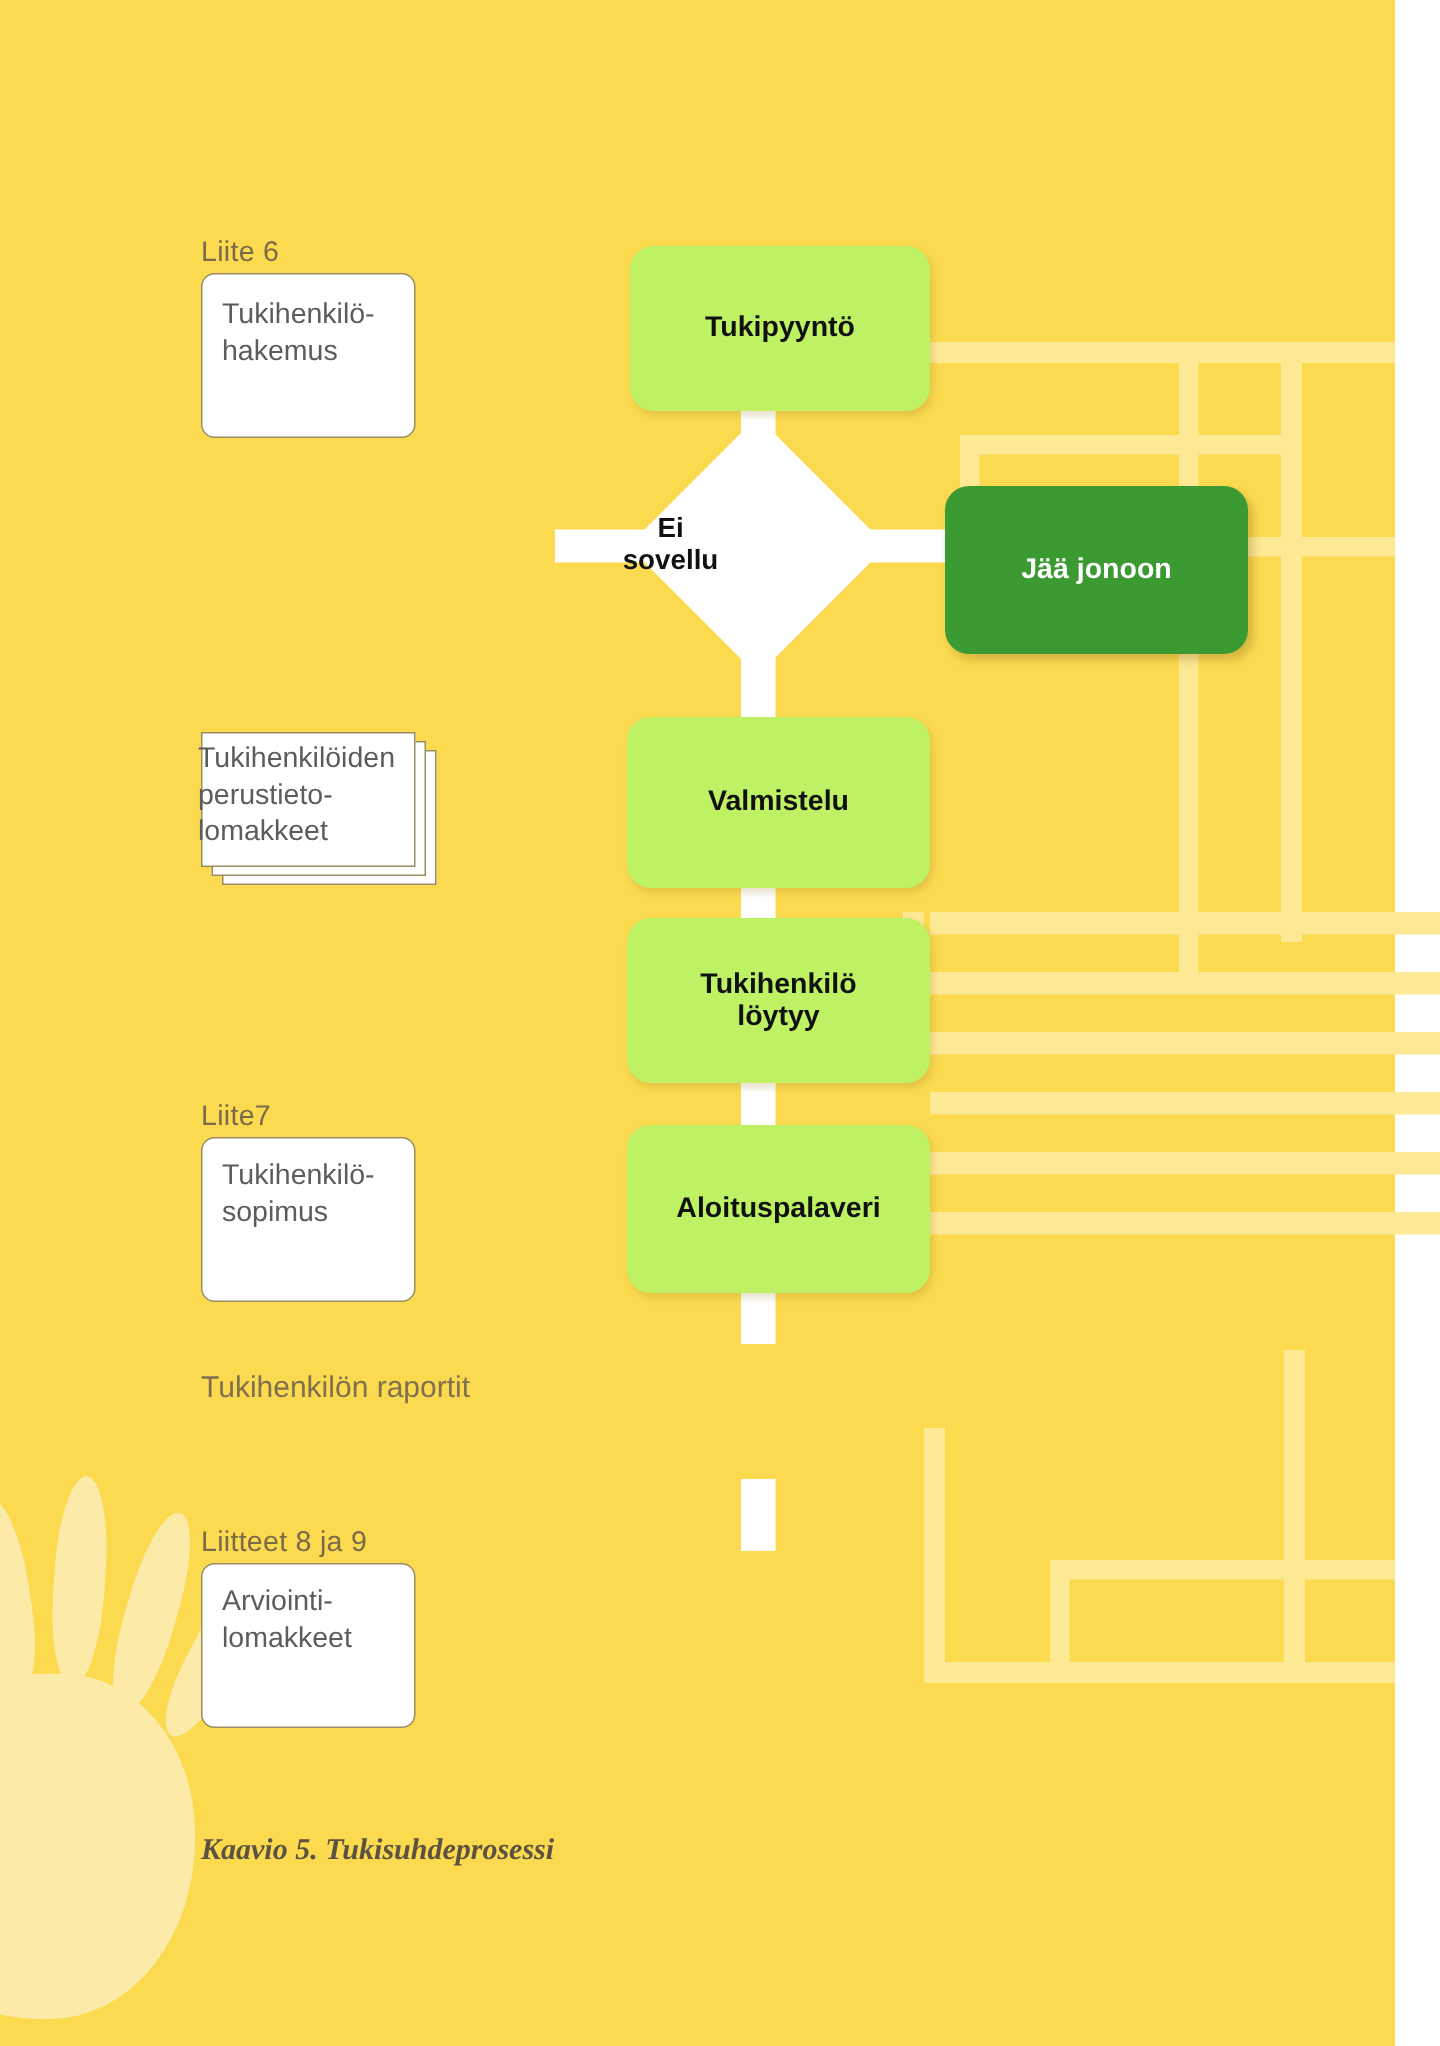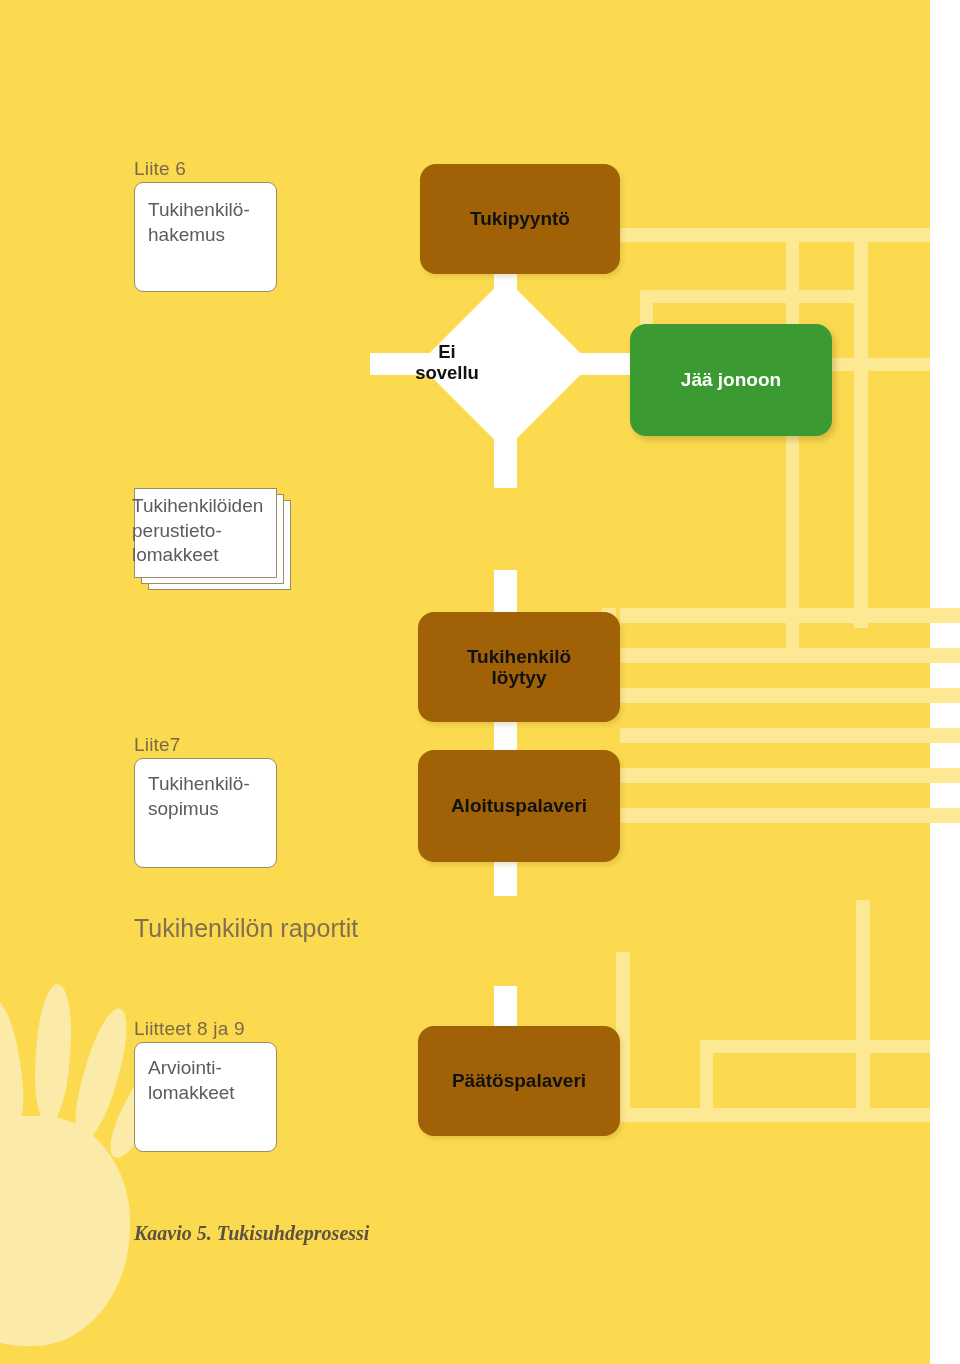--- a/index.html
+++ b/index.html
@@ -18,21 +18,21 @@
   
   .circ{ position:absolute; background:#FDE894; }
 
   
   #hand{ position:absolute; left:-60px; top:980px; width:230px; height:390px; }
   .finger{ position:absolute; background:#FCEBA8; border-radius:50% / 45%; }
   .palm{ position:absolute; background:#FCEBA8; }
 
   
   .pbox{
-    position:absolute; background:#a16207; border-radius:16px;
+    position:absolute; background:#bef264; border-radius:16px;
     box-shadow:2px 3px 5px rgba(150,120,20,.22);
     display:flex; align-items:center; justify-content:center; text-align:center;
     font-weight:bold; color:#111; line-height:1.12;
   }
   .pbox.t18{ font-size:19px; }
 
   
   .vbar{ position:absolute; background:#ffffff; width:23px; }
   .hbar{ position:absolute; background:#ffffff; height:22px; }
 
@@ -62,21 +62,21 @@
   }
   .doc{
     position:absolute; background:#ffffff; border:1px solid #9a8c63;
     border-radius:9px;
   }
   .doc-sq{ border-radius:0; }
   .doc-txt{
     position:absolute; color:#5C5C5C; font-size:19px; line-height:1.3;
   }
   .plain-txt{
-    position:absolute; color:#80704F; font-size:25px; line-height:1.32;
+    position:absolute; color:#80704F; font-size:20px; line-height:1.32;
   }
 
   
   #caption{
     position:absolute; left:134px; top:1222px;
     font-family:"Liberation Serif", serif;
     font-style:italic; font-weight:bold; font-size:20px; color:#5C5241;
   }
 
   
@@ -142,36 +142,36 @@
   <div class="dlabel" style="left:404px; top:342px; width:86px;">
     <div>Ei</div>
     <div>sovellu</div>
   </div>
 
 
   <div class="cbox" style="left:630px; top:324px; width:202px; height:112px; background:#3C9A32; font-size:19px;">
     <span>Jää jonoon</span>
   </div>
 
+  <div class="pbox t18" style="left:418px; top:478px; width:202px; height:114px;">
+    <span>Valmistelu</span>
+  </div>
 
   <div class="pbox t18" style="left:418px; top:612px; width:202px; height:110px;">
     <div>
       <div>Tukihenkilö</div>
       <div>löytyy</div>
     </div>
   </div>
 
   <div class="pbox t18" style="left:418px; top:750px; width:202px; height:112px;">
     <span>Aloituspalaveri</span>
   </div>
 
 
-  <div class="pbox t18" style="left:418px; top:1026px; width:202px; height:110px;">
-    <span>Päätöspalaveri</span>
-  </div>
 
   <div class="dlab" style="left:134px; top:158px;">Liite 6</div>
   <div class="doc" style="left:134px; top:182px; width:143px; height:110px;"></div>
   <div class="doc-txt" style="left:148px; top:198px; width:135px;">
     <div>Tukihenkilö-</div>
     <div>hakemus</div>
   </div>
 
   <div class="doc doc-sq" style="left:148px; top:500px; width:143px; height:90px;"></div>
   <div class="doc doc-sq" style="left:141px; top:494px; width:143px; height:90px;"></div>

